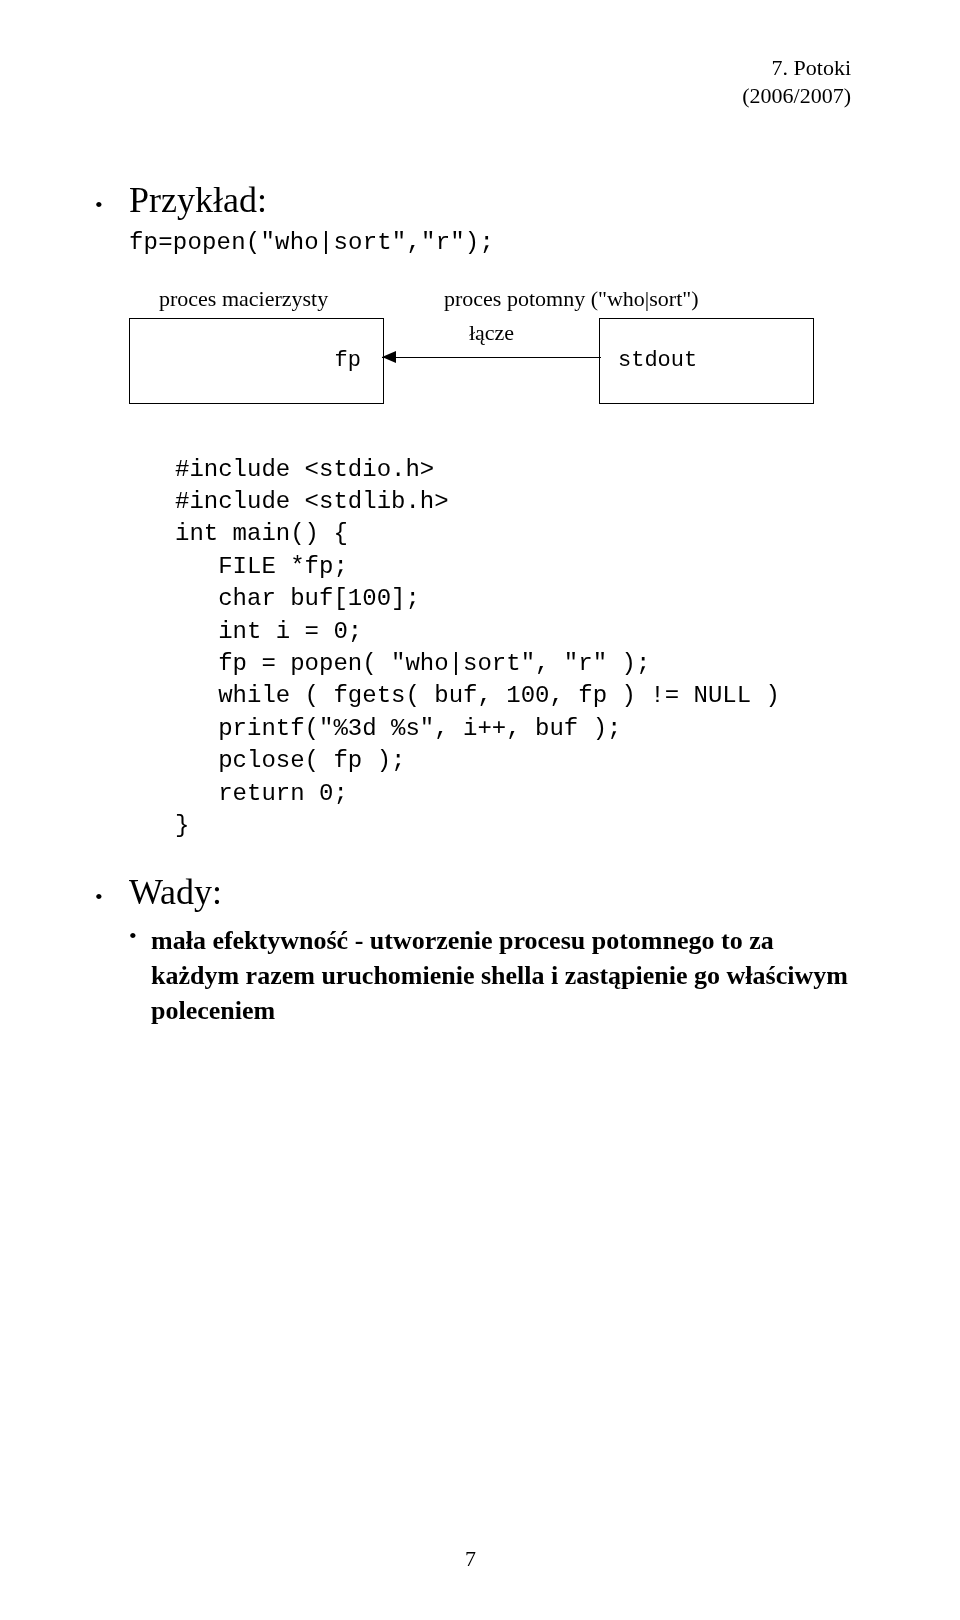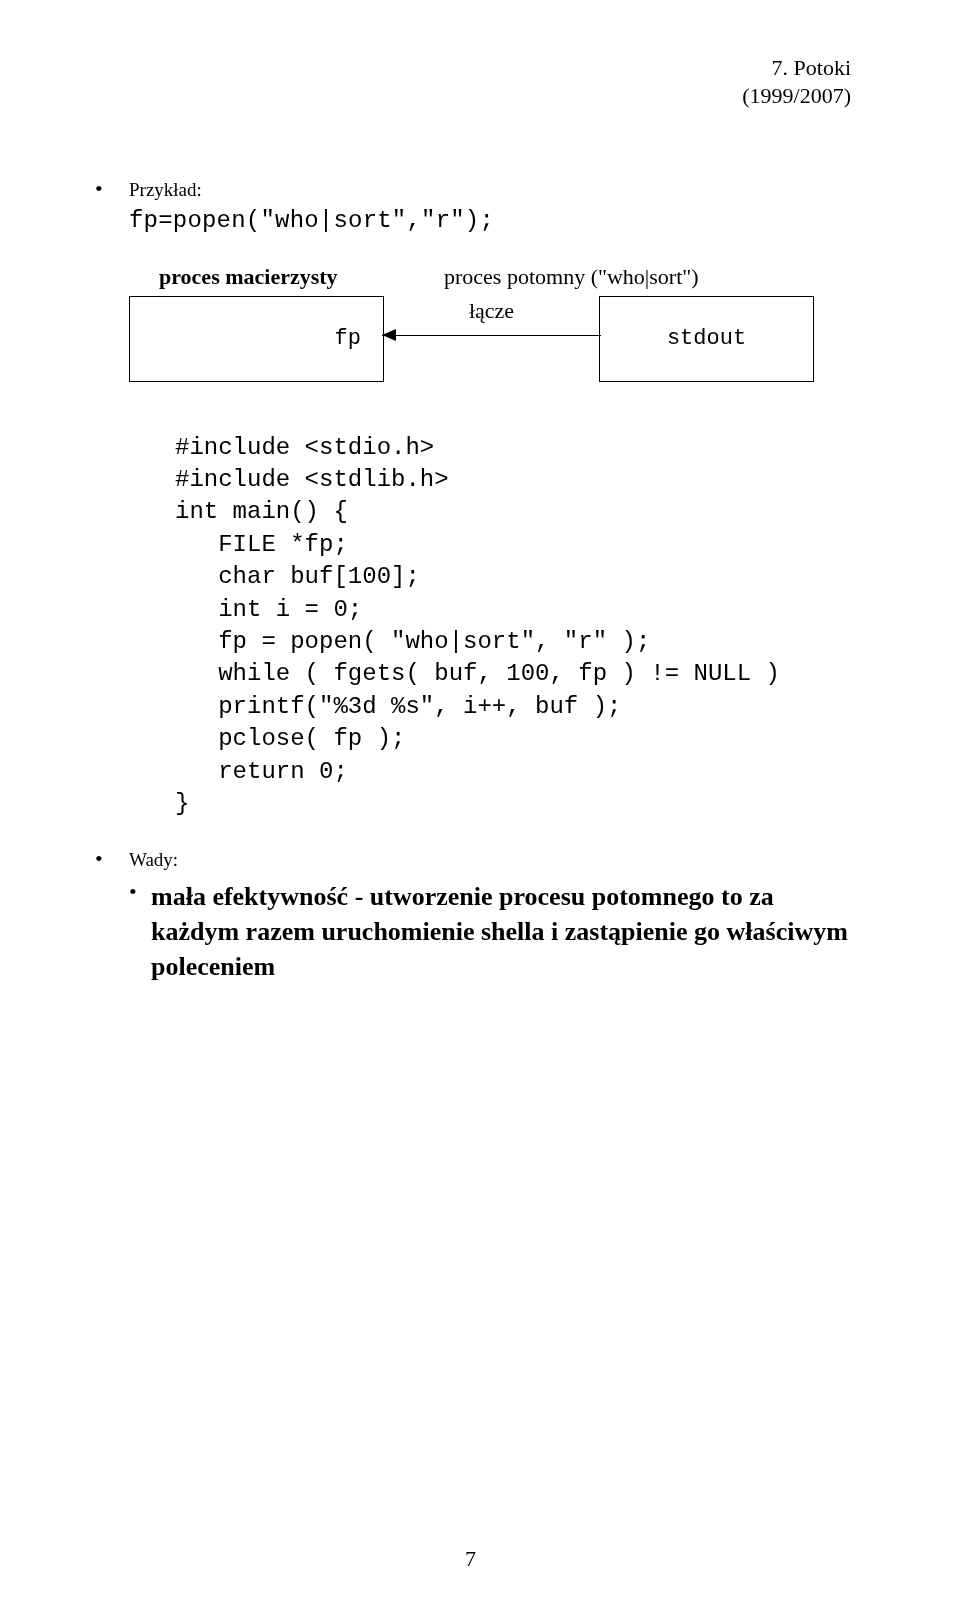--- a/index.html
+++ b/index.html
@@ -35,55 +35,55 @@
     align-items: baseline;
     margin-bottom: 4px;
   }
   .dot {
     width: 34px;
     font-size: 22px;
     line-height: 1;
     padding-top: 2px;
   }
   .bullet-text {
-    font-size: 19px;
+    font-size: 36px;
     line-height: 1.35;
   }
   .mono {
     font-family: "Courier New", Courier, monospace;
     font-size: 24px;
     letter-spacing: 0.2px;
   }
 
   .diagram {
     margin: 30px 0 50px 34px;
     width: 690px;
   }
   .diag-labels {
     display: flex;
     font-size: 22px;
     margin-bottom: 6px;
   }
-  .diag-labels .left  { width: 285px; padding-left: 30px; font-weight: bold; }
+  .diag-labels .left  { width: 285px; padding-left: 30px; }
   .diag-labels .right { flex: 1; }
   .diag-row {
     display: flex;
     align-items: stretch;
   }
   .box {
     border: 1.5px solid #000;
     height: 86px;
     box-sizing: border-box;
     display: flex;
     align-items: center;
     font-family: "Courier New", Courier, monospace;
     font-size: 22px;
   }
   .box.left  { width: 255px; justify-content: flex-end; padding-right: 22px; }
-  .box.right { width: 215px; justify-content: center; }
+  .box.right { width: 215px; justify-content: flex-start; padding-left: 18px; }
   .middle {
     width: 215px;
     display: flex;
     flex-direction: column;
     align-items: center;
     font-size: 22px;
     position: relative;
   }
   .middle .lacze { margin-top: 2px; margin-bottom: 2px; }
   .arrow-wrap {
@@ -141,21 +141,21 @@
     font-size: 22px;
   }
 </style>
 </head>
 <body>
 
 <div class="page">
 
   <div class="header-right">
     <div>7. Potoki</div>
-    <div>(1999/2007)</div>
+    <div>(2006/2007)</div>
   </div>
 
   <div class="content">
 
     <div class="bullet-row">
       <div class="dot">•</div>
       <div class="bullet-text">Przykład:</div>
     </div>
     <div style="margin-left:34px;" class="mono">fp=popen("who|sort","r");</div>
 

